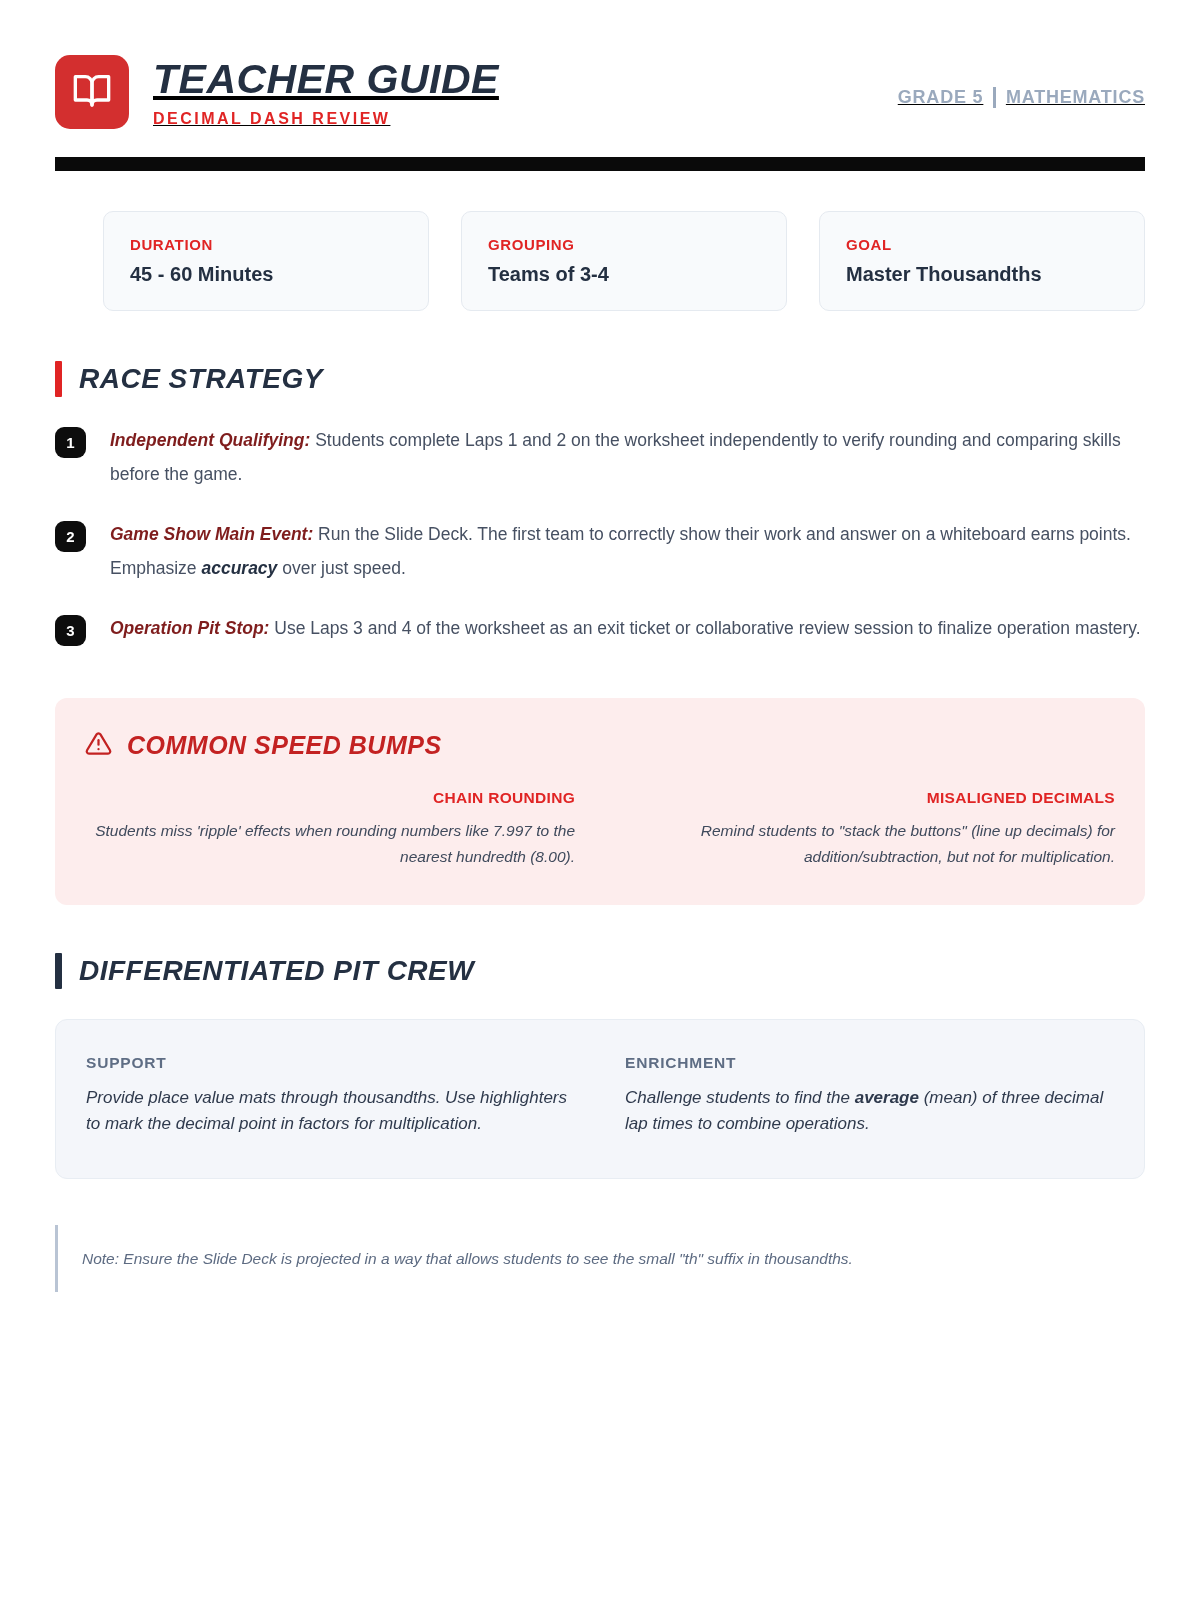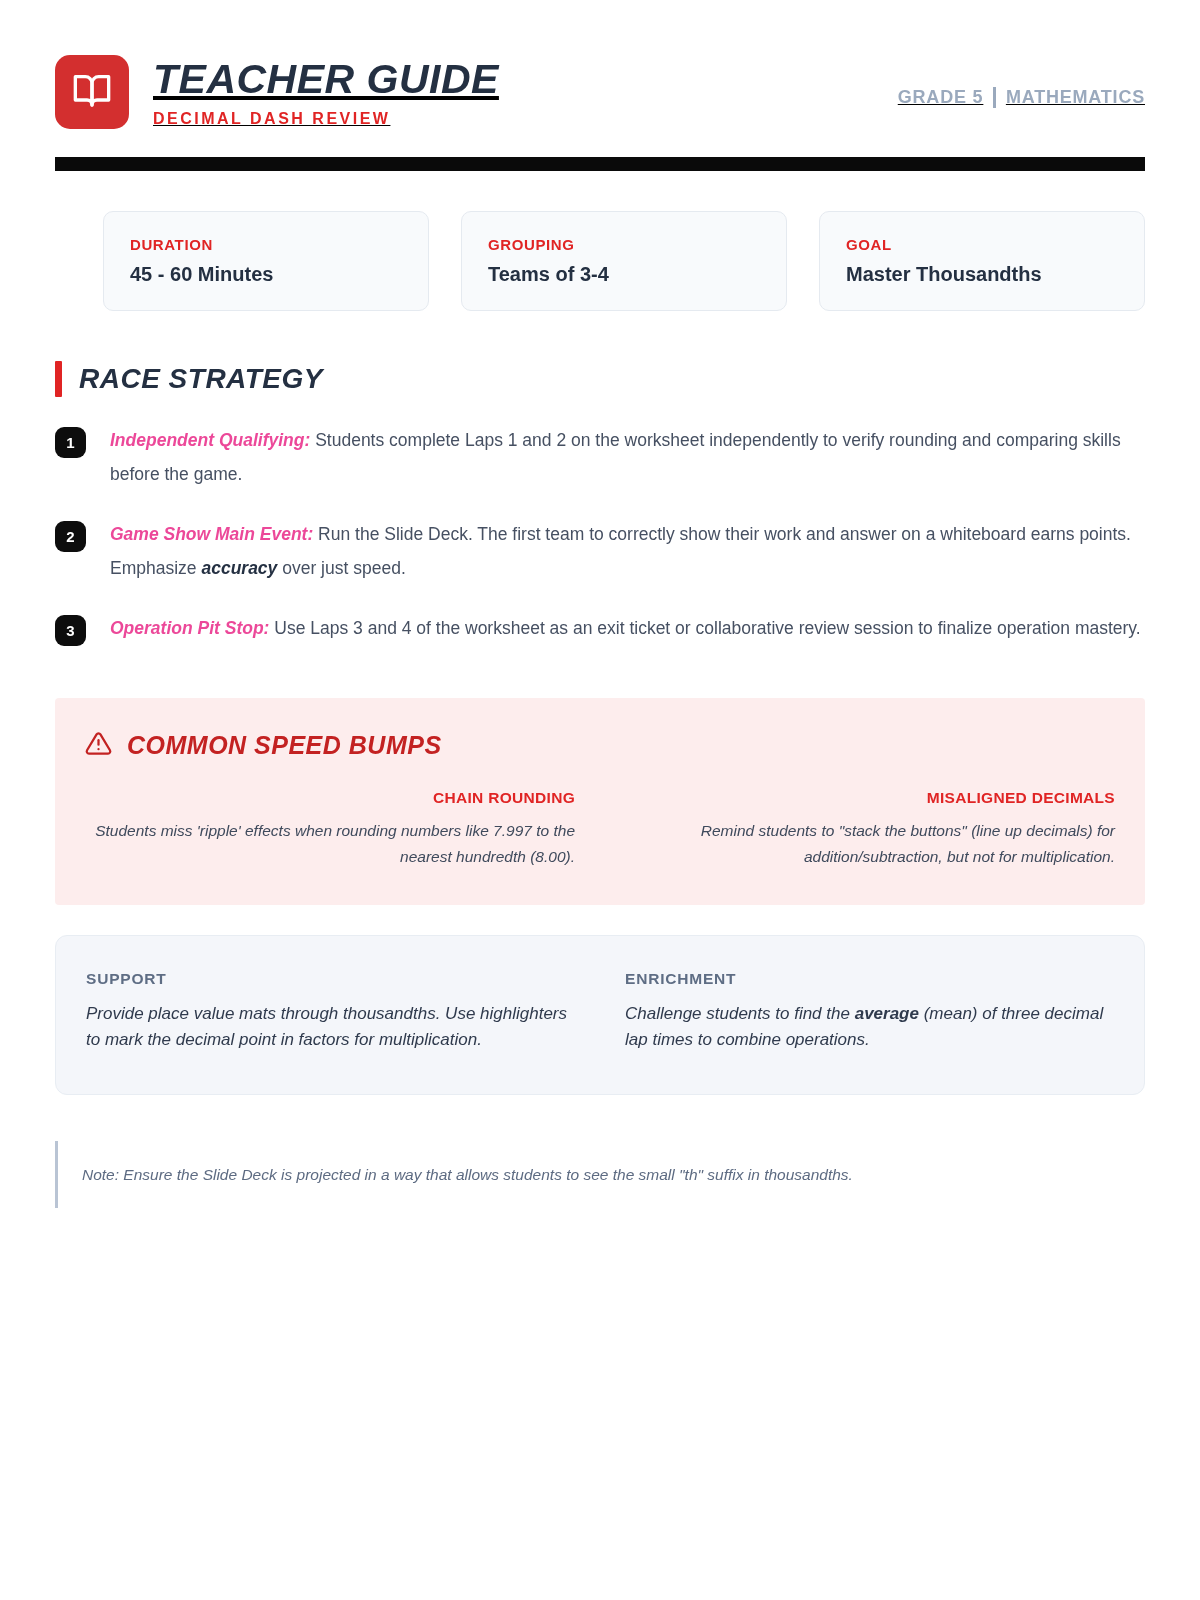--- a/index.html
+++ b/index.html
@@ -31,25 +31,25 @@
   .bar { width:7px; height:36px; border-radius:1px; }
   .bar-red { background:#e02424; }
   .bar-navy { background:#243042; }
   .section-title { font-size:28px; font-weight:bold; font-style:italic; color:#243042; letter-spacing:0.5px; }
 
   
   .steps { margin-top:12px; }
   .step { display:flex; gap:24px; margin-top:26px; }
   .badge { width:31px; height:31px; background:#0d0d0d; color:#ffffff; border-radius:9px; font-weight:bold; font-size:15px; display:flex; align-items:center; justify-content:center; flex-shrink:0; margin-top:4px; }
   .step-text { font-size:17.5px; line-height:34px; color:#465062; }
-  .step-lead { font-weight:bold; font-style:italic; color:#ec4899; }
+  .step-lead { font-weight:bold; font-style:italic; color:#7f1d1d; }
   .step-em { font-weight:bold; font-style:italic; color:#243042; }
 
   
-  .bumps { margin-top:52px; background:#fdeded; border-radius:4px; padding:32px 30px 36px; }
+  .bumps { margin-top:52px; background:#fdeded; border-radius:12px; padding:32px 30px 36px; }
   .bumps-header { display:flex; align-items:center; gap:15px; }
   .bumps-title { font-size:25px; font-weight:bold; font-style:italic; color:#c32222; letter-spacing:0.5px; }
   .bumps-cols { display:flex; gap:50px; margin-top:28px;text-align:right; }
   .bump { flex:1; }
   .bump-label { color:#e02424; font-weight:bold; font-size:15.5px; letter-spacing:0.3px; }
   .bump-text { margin-top:11px; font-style:italic; font-size:15.5px; color:#3f4a5c; line-height:1.65; }
 
   
   .pitcrew-card { margin-top:30px; background:#f4f6fa; border:1px solid #e8edf3; border-radius:12px; padding:34px 30px 40px; display:flex; gap:50px; }
   .pit-col { flex:1; }
@@ -147,20 +147,24 @@
         <div class="bump-label">CHAIN ROUNDING</div>
         <div class="bump-text">Students miss 'ripple' effects when rounding numbers like 7.997 to the nearest hundredth (8.00).</div>
       </div>
       <div class="bump">
         <div class="bump-label">MISALIGNED DECIMALS</div>
         <div class="bump-text">Remind students to "stack the buttons" (line up decimals) for addition/subtraction, but not for multiplication.</div>
       </div>
     </div>
   </div>
 
+  <div class="section-heading pc-heading">
+    <div class="bar bar-navy"></div>
+    <div class="section-title">DIFFERENTIATED PIT CREW</div>
+  </div>
 
   <div class="pitcrew-card">
     <div class="pit-col">
       <div class="pit-label">SUPPORT</div>
       <div class="pit-text">
         <span>Provide place value mats through thousandths. Use highlighters to mark the decimal point in factors for multiplication.</span><span class="pit-em"></span><span></span>
       </div>
     </div>
     <div class="pit-col">
       <div class="pit-label">ENRICHMENT</div>

